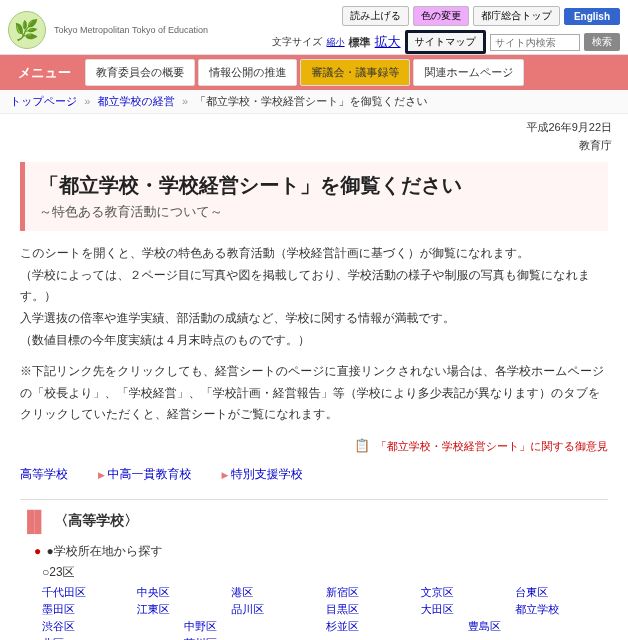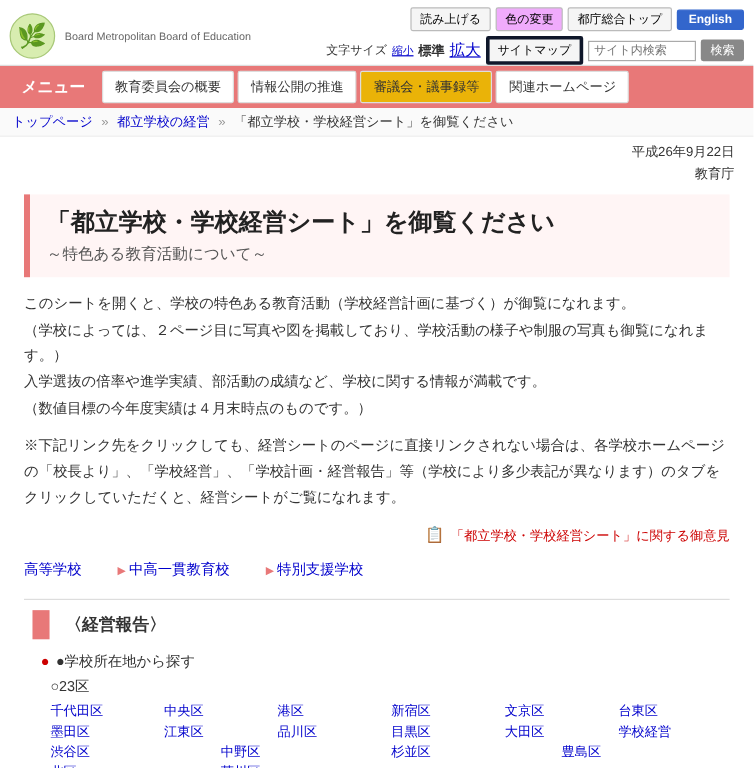--- a/index.html
+++ b/index.html
@@ -8,21 +8,21 @@
 </head>
 <body>
 
 <div style="background:#fff; border-bottom:1px solid #ddd;">
   <div style="display:flex; align-items:center; justify-content:space-between; padding:6px 8px 0 8px;">
     <div style="display:flex; align-items:center; gap:8px;">
       <div style="width:38px;height:38px;background:#d8edb0;border-radius:50%;display:flex;align-items:center;justify-content:center;font-size:20px; border:1px solid #a8c878;">
         <span>🌿</span>
       </div>
       <div>
-        <div style="font-size:9px;color:#666;">Board Metropolitan Board of Education</div>
+        <div style="font-size:9px;color:#666;">Tokyo Metropolitan Tokyo of Education</div>
       </div>
     </div>
     <div style="display:flex;flex-direction:column;align-items:flex-end;gap:4px;">
       <div style="display:flex;gap:4px;align-items:center;">
         <button style="background:#f5f5f5;border:1px solid #bbb;padding:2px 7px;font-size:10px;cursor:pointer;border-radius:2px;font-family:inherit;">読み上げる</button>
         <button style="background:#f0abfc;border:1px solid #bbb;padding:2px 7px;font-size:10px;cursor:pointer;border-radius:2px;font-family:inherit;">色の変更</button>
         <button style="background:#f5f5f5;border:1px solid #bbb;padding:2px 7px;font-size:10px;cursor:pointer;border-radius:2px;font-family:inherit;">都庁総合トップ</button>
         <button style="background:#3366cc;color:#fff;border:1px solid #3366cc;padding:2px 9px;font-size:10px;cursor:pointer;border-radius:2px;font-weight:bold;font-family:inherit;">English</button>
       </div>
       <div style="display:flex;gap:4px;align-items:center;">
@@ -85,21 +85,21 @@
   <div style="display:flex;gap:30px;margin-bottom:16px;">
     <a href="#" style="color:#0000cc;font-size:12px;text-decoration:none;">高等学校</a>
     <a href="#" style="color:#0000cc;font-size:12px;text-decoration:none;"><span style="color:#e87878;font-size:9px;">▶ </span><span>中高一貫教育校</span></a>
     <a href="#" style="color:#0000cc;font-size:12px;text-decoration:none;"><span style="color:#e87878;font-size:9px;">▶ </span><span>特別支援学校</span></a>
   </div>
 
   <hr style="border:none;border-top:1px solid #ddd;margin-bottom:10px;">
 
   <div style="display:flex;align-items:center;gap:6px;margin-bottom:10px;">
     <span style="color:#e87878;font-size:20px;font-weight:bold;">▐▌</span>
-    <span style="font-size:14px;font-weight:bold;color:#333;">〈経営報告〉</span>
+    <span style="font-size:14px;font-weight:bold;color:#333;">〈高等学校〉</span>
   </div>
 
   <div style="padding-left:14px;margin-bottom:6px;">
     <div style="font-size:12px;color:#333;margin-bottom:4px;">
       <span style="color:#c00;">●</span>
       <span style="margin-left:2px;">●学校所在地から探す</span>
     </div>
     <div style="font-size:12px;color:#333;margin-bottom:4px;padding-left:8px;">○23区</div>
 
     <div style="display:grid;grid-template-columns:repeat(6,1fr);gap:2px;padding-left:8px;margin-bottom:2px;">
@@ -110,21 +110,21 @@
       <a href="#" style="color:#0000cc;font-size:11px;text-decoration:none;">文京区</a>
       <a href="#" style="color:#0000cc;font-size:11px;text-decoration:none;">台東区</a>
     </div>
 
     <div style="display:grid;grid-template-columns:repeat(6,1fr);gap:2px;padding-left:8px;margin-bottom:2px;">
       <a href="#" style="color:#0000cc;font-size:11px;text-decoration:none;">墨田区</a>
       <a href="#" style="color:#0000cc;font-size:11px;text-decoration:none;">江東区</a>
       <a href="#" style="color:#0000cc;font-size:11px;text-decoration:none;">品川区</a>
       <a href="#" style="color:#0000cc;font-size:11px;text-decoration:none;">目黒区</a>
       <a href="#" style="color:#0000cc;font-size:11px;text-decoration:none;">大田区</a>
-      <a href="#" style="color:#0000cc;font-size:11px;text-decoration:none;">学校経営</a>
+      <a href="#" style="color:#0000cc;font-size:11px;text-decoration:none;">都立学校</a>
     </div>
 
     <div style="display:grid;grid-template-columns:repeat(4,1fr);gap:2px;padding-left:8px;margin-bottom:2px;">
       <a href="#" style="color:#0000cc;font-size:11px;text-decoration:none;">渋谷区</a>
       <a href="#" style="color:#0000cc;font-size:11px;text-decoration:none;">中野区</a>
       <a href="#" style="color:#0000cc;font-size:11px;text-decoration:none;">杉並区</a>
       <a href="#" style="color:#0000cc;font-size:11px;text-decoration:none;">豊島区</a>
       <a href="#" style="color:#0000cc;font-size:11px;text-decoration:none;">北区</a>
       <a href="#" style="color:#0000cc;font-size:11px;text-decoration:none;">荒川区</a>
     </div>

